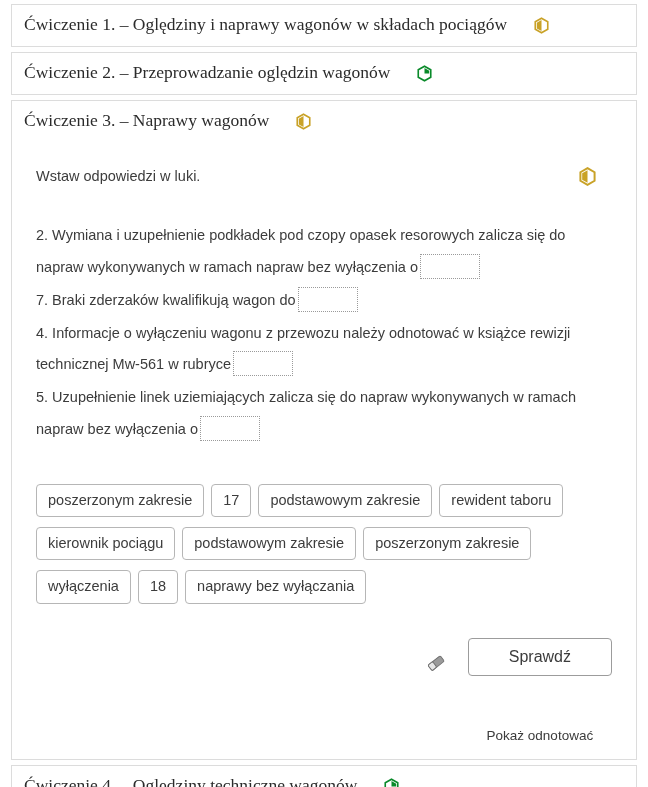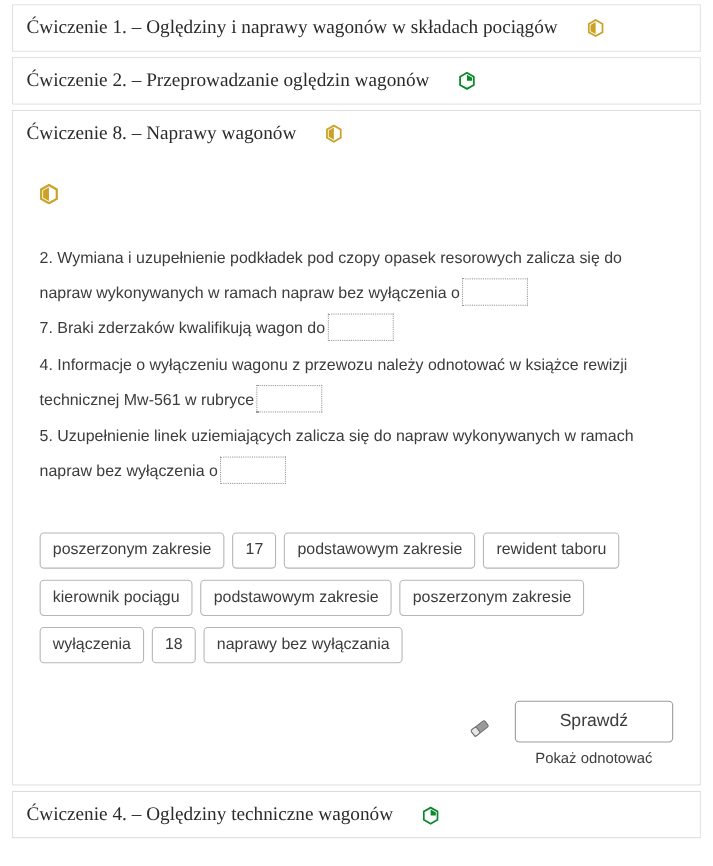--- a/index.html
+++ b/index.html
@@ -145,20 +145,21 @@
     align-items: center;
     justify-content: center;
     cursor: pointer;
     margin-right: 18px;
     margin-top: 11px;
   }
   .check-wrap {
     display: flex;
     flex-direction: column;
     align-items: center;
+    gap: 45px;
   }
   .check-btn {
     border: 1px solid #9c9c9c;
     border-radius: 4px;
     background: #ffffff;
     color: #3c3c3c;
     font-size: 16px;
     font-family: "Liberation Sans", sans-serif;
     padding: 8px 40px 9px 40px;
     cursor: pointer;
@@ -196,33 +197,34 @@
           <svg width="15" height="17" viewBox="0 0 24 26" aria-hidden="true">
             <path d="M12 1.3 22 7v12l-10 5.7L2 19V7z" fill="none" stroke="#0a8a2a" stroke-width="2.6"></path>
             <path d="M12 12.8 12 4.2 19.5 8.4 19.5 12.8z" fill="#0a8a2a"></path>
           </svg>
         </span>
       </div>
     </div>
 
     <div class="panel">
       <div class="panel-header">
-        <span class="title-text">Ćwiczenie 8. – Naprawy wagonów</span>
+        <span class="title-text">Ćwiczenie 3. – Naprawy wagonów</span>
         <span class="hex-icon">
           <svg width="15" height="17" viewBox="0 0 24 26" aria-hidden="true">
             <path d="M12 1.3 22 7v12l-10 5.7L2 19V7z" fill="none" stroke="#c9a227" stroke-width="2.6"></path>
             <path d="M12 4.2 12 21.8 4.5 17.6 4.5 8.4z" fill="#c9a227"></path>
           </svg>
         </span>
       </div>
 
       <div class="panel-body">
         <div class="exercise-inner">
 
           <div class="instruction-row">
+            <div class="instruction-text">Wstaw odpowiedzi w luki.</div>
             <div class="instruction-icon">
               <svg width="17" height="19" viewBox="0 0 24 26" aria-hidden="true">
                 <path d="M12 1.3 22 7v12l-10 5.7L2 19V7z" fill="none" stroke="#c9a227" stroke-width="2.8"></path>
                 <path d="M12 4.2 12 21.8 4.5 17.6 4.5 8.4z" fill="#c9a227"></path>
               </svg>
             </div>
           </div>
 
           <div class="questions">
             <div class="q-line">

